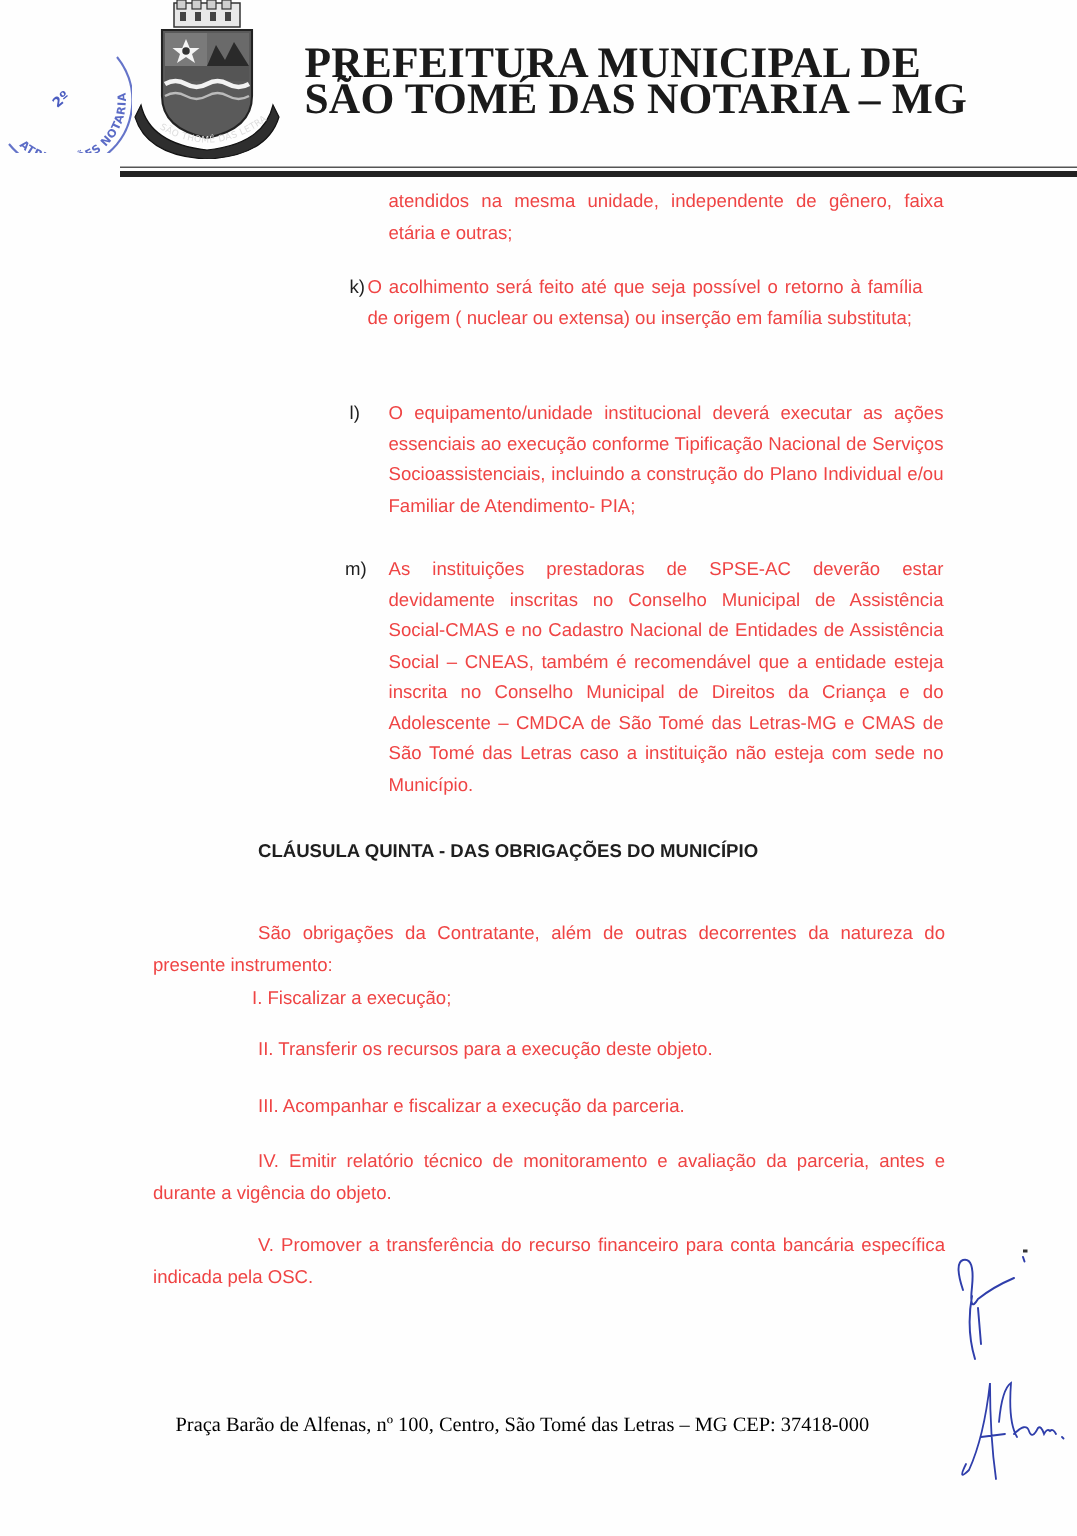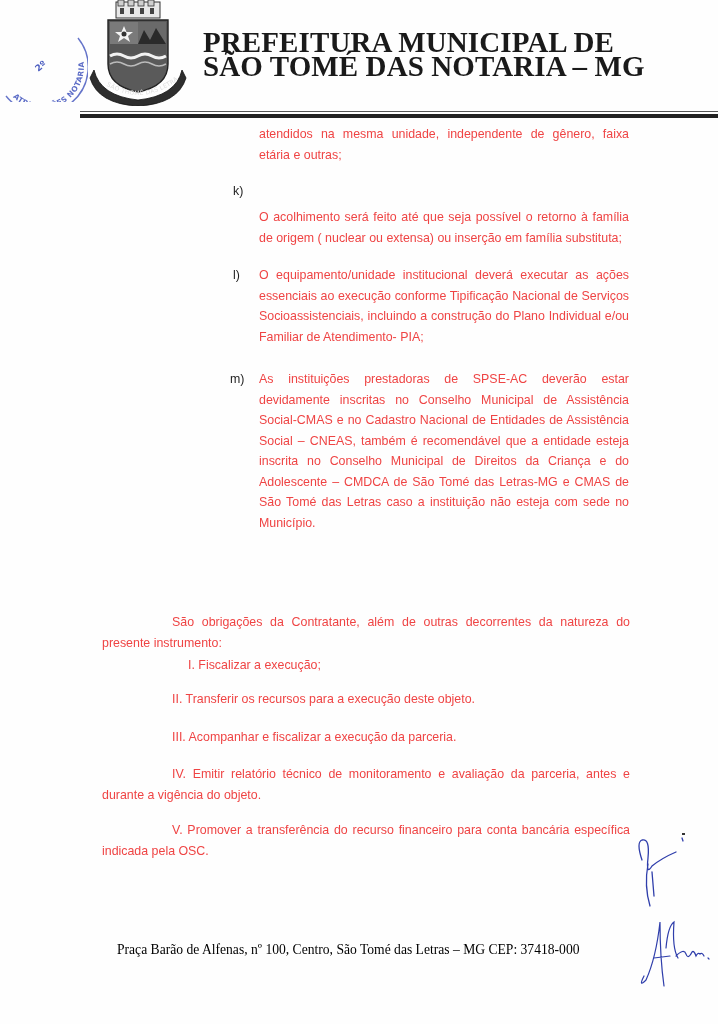--- a/index.html
+++ b/index.html
@@ -79,32 +79,33 @@
     <div>PREFEITURA MUNICIPAL DE</div>
     <div>SÃO TOMÉ DAS NOTARIA – MG</div>
   </div>
 
   <div class="rule-thin"></div>
   <div class="rule-thick"></div>
 
   <div class="txt just" style="left:259px; top:124px; width:370px;">atendidos na mesma unidade, independente de gênero, faixa etária e outras;</div>
 
   <div class="item-label" style="left:233px; top:181px;">k)</div>
-  <div class="txt just" style="left:259px; top:181px; width:370px;margin-top:26px;">O acolhimento será feito até que seja possível o retorno à família de origem ( nuclear ou extensa) ou inserção em família substituta;</div>
+  <div class="txt just" style="left:245px; top:181px; width:370px;">O acolhimento será feito até que seja possível o retorno à família de origem ( nuclear ou extensa) ou inserção em família substituta;</div>
 
   <div class="item-label" style="left:233px; top:265px;">l)</div>
   <div class="txt just" style="left:259px; top:265px; width:370px;">O equipamento/unidade institucional deverá executar as ações essenciais ao execução conforme Tipificação Nacional de Serviços Socioassistenciais, incluindo a construção do Plano Individual e/ou Familiar de Atendimento- PIA;</div>
 
   <div class="item-label" style="left:230px; top:369px;">m)</div>
   <div class="txt just" style="left:259px; top:369px; width:370px;">As instituições prestadoras de SPSE-AC deverão estar devidamente inscritas no Conselho Municipal de Assistência Social-CMAS e no Cadastro Nacional de Entidades de Assistência Social – CNEAS, também é recomendável que a entidade esteja inscrita no Conselho Municipal de Direitos da Criança e do Adolescente – CMDCA de São Tomé das Letras-MG e CMAS de São Tomé das Letras caso a instituição não esteja com sede no Município.</div>
 
+  <div class="clause-heading">CLÁUSULA QUINTA - DAS OBRIGAÇÕES DO MUNICÍPIO</div>
 
   <div class="txt just" style="left:102px; top:612px; width:528px; text-indent:70px;">São obrigações da Contratante, além de outras decorrentes da natureza do presente instrumento:</div>
 
-  <div class="txt" style="left:188px; top:655px; white-space:nowrap;">I. Fiscalizar a execução;</div>
+  <div class="txt" style="left:168px; top:655px; white-space:nowrap;">I. Fiscalizar a execução;</div>
   <div class="txt" style="left:172px; top:727px; white-space:nowrap;">III. Acompanhar e fiscalizar a execução da parceria.</div>
   <div class="txt" style="left:172px; top:689px; white-space:nowrap;">II. Transferir os recursos para a execução deste objeto.</div>
   <div class="txt just" style="left:102px; top:764px; width:528px; text-indent:70px;">IV. Emitir relatório técnico de monitoramento e avaliação da parceria, antes e durante a vigência do objeto.</div>
   <div class="txt just" style="left:102px; top:820px; width:528px; text-indent:70px;">V. Promover a transferência do recurso financeiro para conta bancária específica indicada pela OSC.</div>
 
   <div class="mark"></div>
 
   <svg class="sig" style="left:632px; top:836px; width:60px; height:72px;" viewBox="0 0 60 72">
     <path d="M 10 24 Q 4 6 10 4 Q 18 2 16 22 Q 14 40 20 30 Q 30 22 44 16 M 16 28 Q 12 50 18 70 M 20 36 L 22 60 M 50 2 L 51 5" fill="none" stroke="#2f3eab" stroke-width="1.3" stroke-linecap="round"></path>
   </svg>

